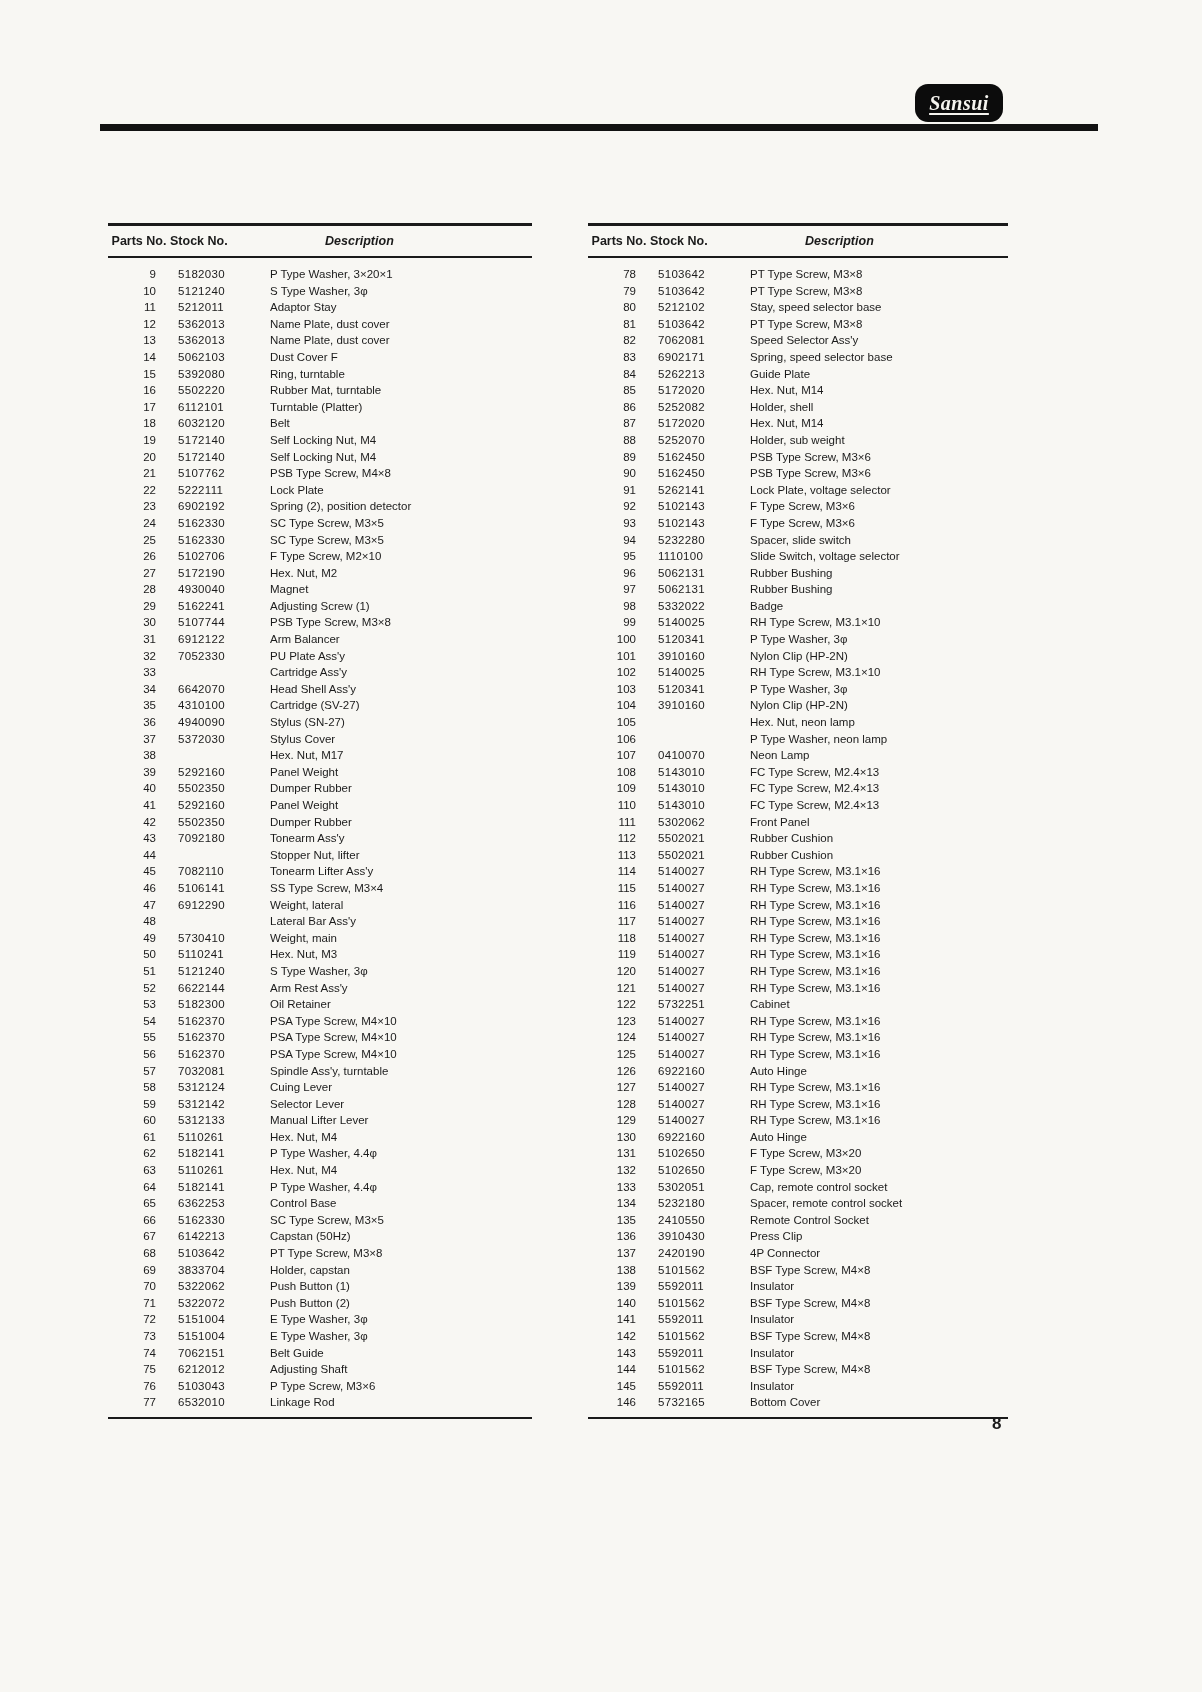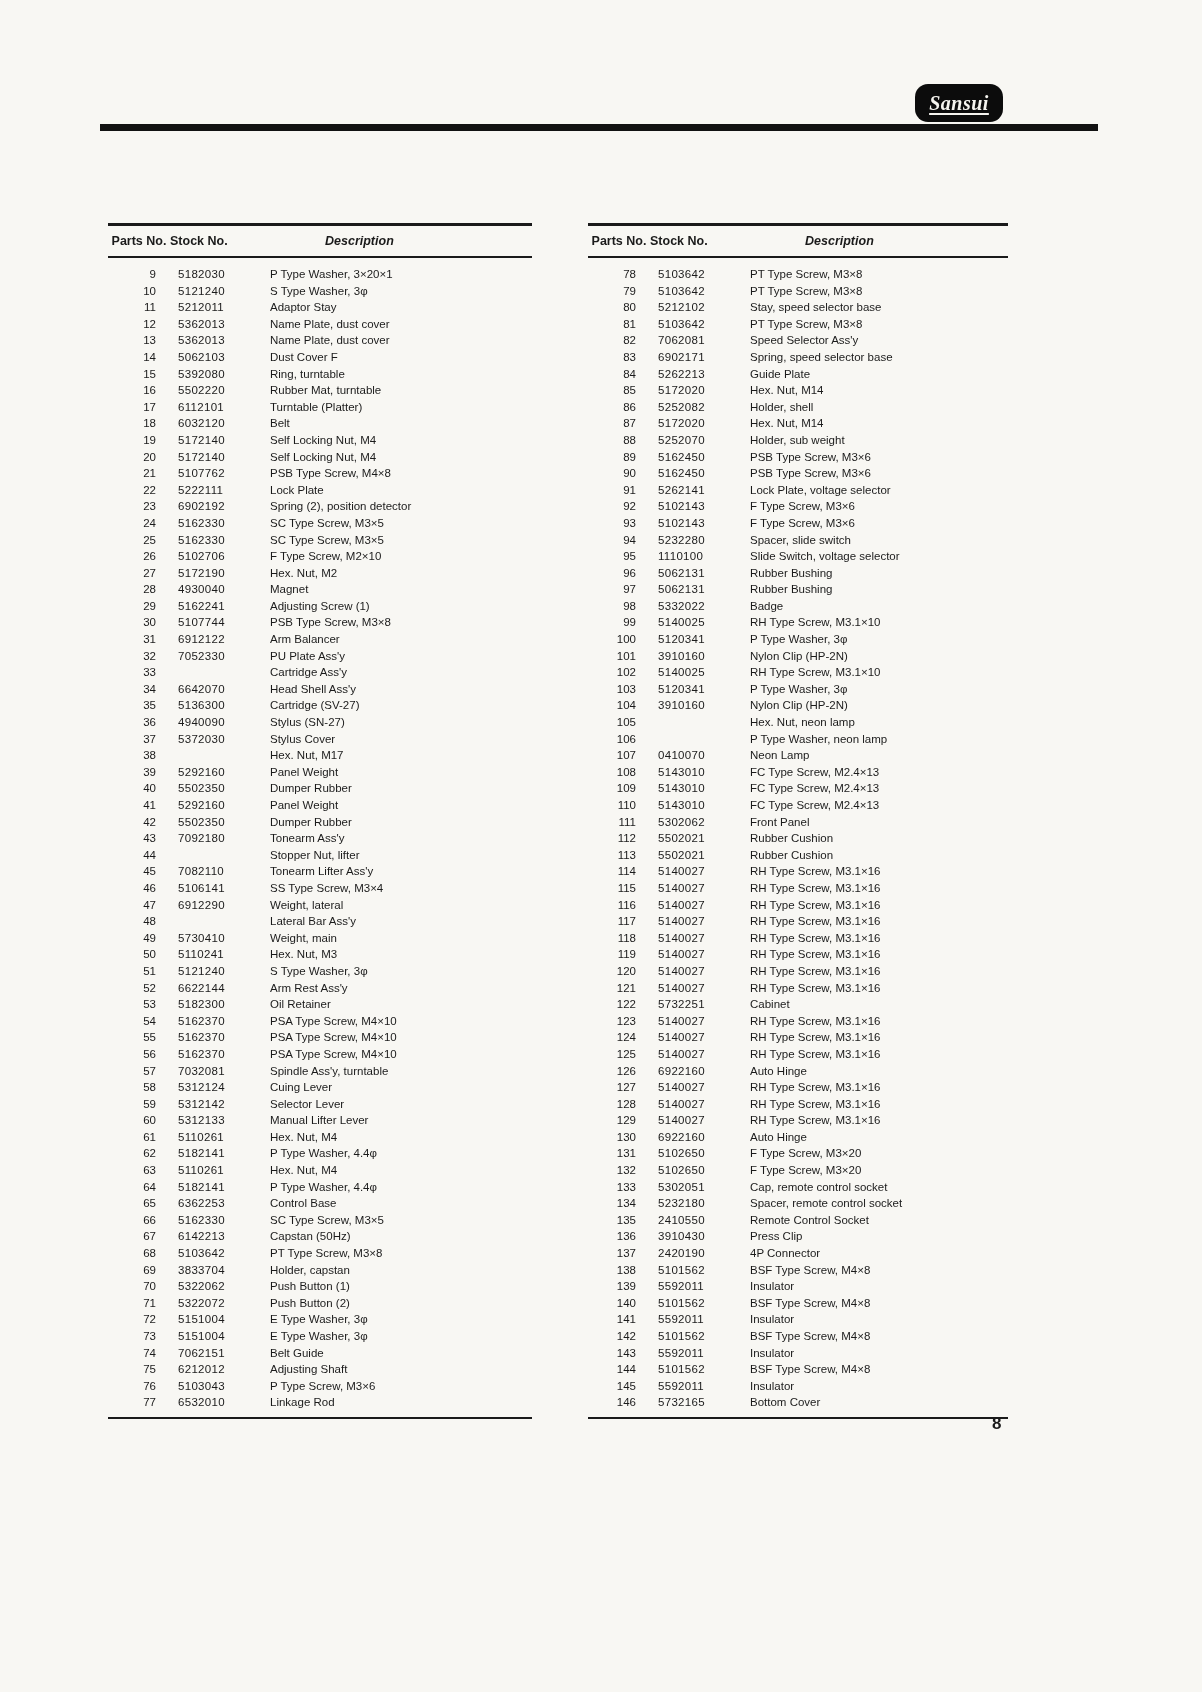--- a/index.html
+++ b/index.html
@@ -218,21 +218,21 @@
           <span class="c1"></span>
           <span class="c2">Cartridge Ass'y</span>
         </div>
         <div class="row">
           <span class="c0">34</span>
           <span class="c1">6642070</span>
           <span class="c2">Head Shell Ass'y</span>
         </div>
         <div class="row">
           <span class="c0">35</span>
-          <span class="c1">5136300</span>
+          <span class="c1">4310100</span>
           <span class="c2">Cartridge (SV-27)</span>
         </div>
         <div class="row">
           <span class="c0">36</span>
           <span class="c1">4940090</span>
           <span class="c2">Stylus (SN-27)</span>
         </div>
         <div class="row">
           <span class="c0">37</span>
           <span class="c1">5372030</span>

